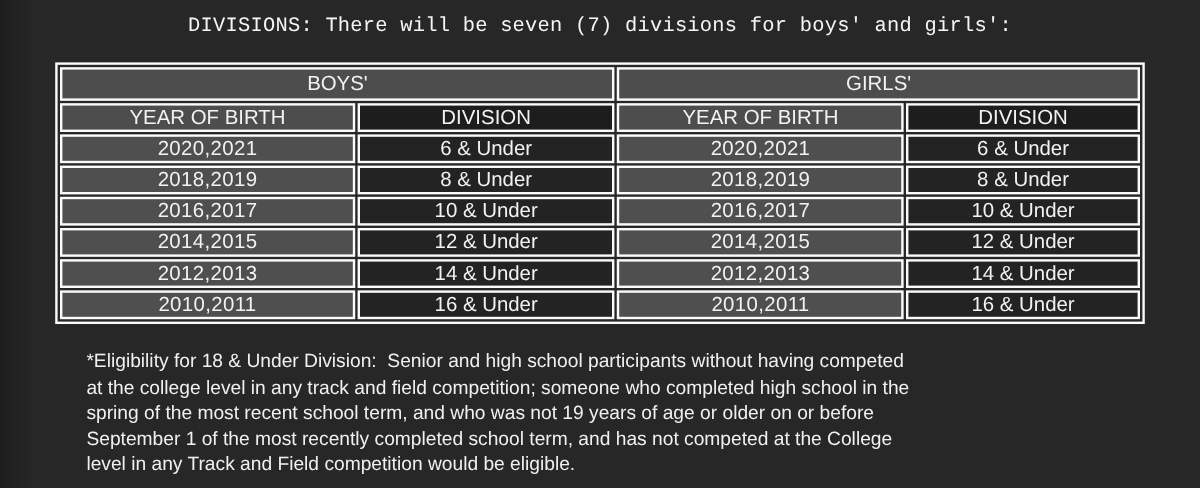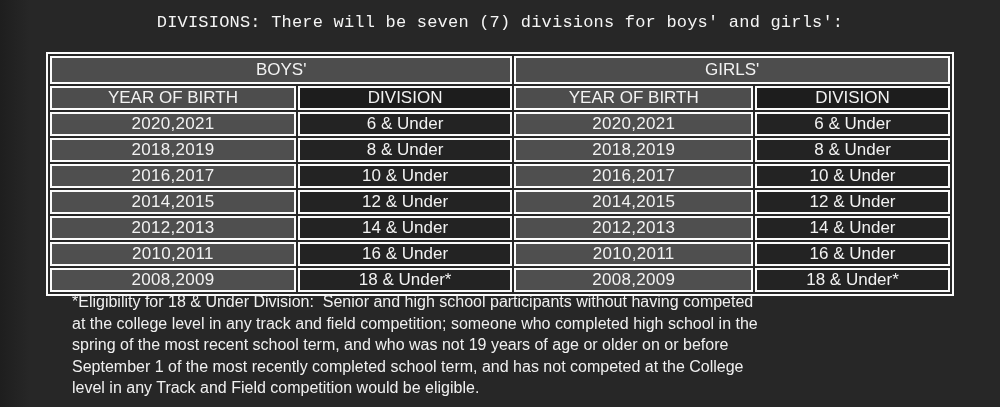--- a/index.html
+++ b/index.html
@@ -135,26 +135,20 @@
         <td class="division-cell">14 &amp; Under</td>
         <td class="year-cell">2012,2013</td>
         <td class="division-cell">14 &amp; Under</td>
       </tr>
       <tr class="data-row">
         <td class="year-cell">2010,2011</td>
         <td class="division-cell">16 &amp; Under</td>
         <td class="year-cell">2010,2011</td>
         <td class="division-cell">16 &amp; Under</td>
       </tr>
-      <tr class="data-row">
-        <td class="year-cell">2008,2009</td>
-        <td class="division-cell">18 &amp; Under*</td>
-        <td class="year-cell">2008,2009</td>
-        <td class="division-cell">18 &amp; Under*</td>
-      </tr>
     </tbody>
   </table>
 
   <div class="footnote">
     <div class="footnote-line">*Eligibility for 18 &amp; Under Division:  Senior and high school participants without having competed</div>
     <div class="footnote-line">at the college level in any track and field competition; someone who completed high school in the</div>
     <div class="footnote-line">spring of the most recent school term, and who was not 19 years of age or older on or before</div>
     <div class="footnote-line">September 1 of the most recently completed school term, and has not competed at the College</div>
     <div class="footnote-line">level in any Track and Field competition would be eligible.</div>
   </div>

